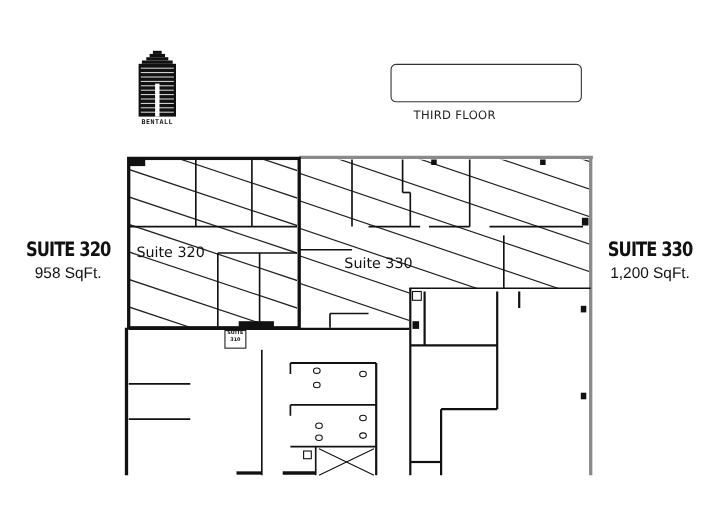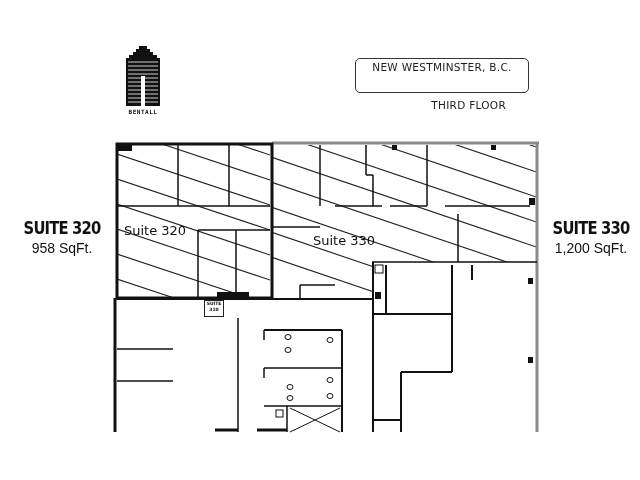--- a/index.html
+++ b/index.html
@@ -1,20 +1,20 @@
 <!DOCTYPE html>
 <html><head>
 <meta charset="utf-8">
 <style>
   html, body { margin:0; padding:0; background:#ffffff; }
   body { width:640px; height:480px; position:relative; overflow:hidden; font-family:"Liberation Sans", sans-serif; }
   .logo { position:absolute; left:124px; top:46px; width:38px; height:74px; }
   .logo-text { position:absolute; left:122px; top:108px; width:42px; font-size:6px; font-weight:bold; letter-spacing:0.5px; text-align:center; color:#111; font-family:"DejaVu Sans Mono", monospace; }
   .address-box { position:absolute; left:355px; top:58px; width:172px; height:32px; border:1.5px solid #333; border-radius:5px; text-align:center; color:#222; font-family:"DejaVu Sans", sans-serif; font-size:10.5px; line-height:15px; padding-top:1px; letter-spacing:0.3px; }
-  .floor-label { position:absolute; left:376px; top:99px; width:130px; text-align:right; font-family:"DejaVu Sans", sans-serif; font-size:10.5px; color:#222; letter-spacing:0.3px; }
+  .floor-label { position:absolute; left:376px; top:99px; width:130px; text-align:left; font-family:"DejaVu Sans", sans-serif; font-size:10.5px; color:#222; letter-spacing:0.3px; }
   .suite-callout { position:absolute; text-align:center; color:#111; }
   .suite-callout .name { font-family:"DejaVu Sans", sans-serif; font-weight:bold; font-size:18px; letter-spacing:-1px; transform:scaleX(0.82); transform-origin:center; display:block; line-height:22px; }
   .suite-callout .area { font-family:Liberation Sans, sans-serif; font-size:14px; line-height:18px; display:block; }
   #callout-320 { left:8px; top:217px; width:108px; }
   #callout-330 { left:540px; top:217px; width:102px; }
   .plan { position:absolute; left:0; top:0; width:640px; height:480px; }
   .room-label { position:absolute; font-family:"DejaVu Sans", sans-serif; font-size:13px; color:#111; }
   #label-320 { left:124px; top:223px; }
   #label-330 { left:313px; top:233px; }
   .tag-310 { position:absolute; left:204px; top:300px; width:18px; height:15px; border:1px solid #222; font-size:4.5px; line-height:6px; text-align:center; font-family:"DejaVu Sans", sans-serif; font-weight:bold; color:#111; background:#fff; }
@@ -41,21 +41,20 @@
       <line x1="4" y1="48" x2="34" y2="48"></line>
         <line x1="4" y1="52" x2="34" y2="52"></line>
       <line x1="4" y1="56" x2="34" y2="56"></line>
     </g>
     <rect x="17" y="30" width="4" height="30" fill="#fff"></rect>
   </svg>
   <div class="logo-text">BENTALL</div>
 </div>
 
 <div class="address-box">
-  <div>NEW WESTMINSTER, B.C.</div>
 </div>
 <div class="floor-label">THIRD FLOOR</div>
 
 <div class="suite-callout" id="callout-320">
   <span class="name">SUITE 320</span>
   <span class="area">958 SqFt.</span>
 </div>
 <div class="suite-callout" id="callout-330">
   <span class="name">SUITE 330</span>
   <span class="area">1,200 SqFt.</span>

